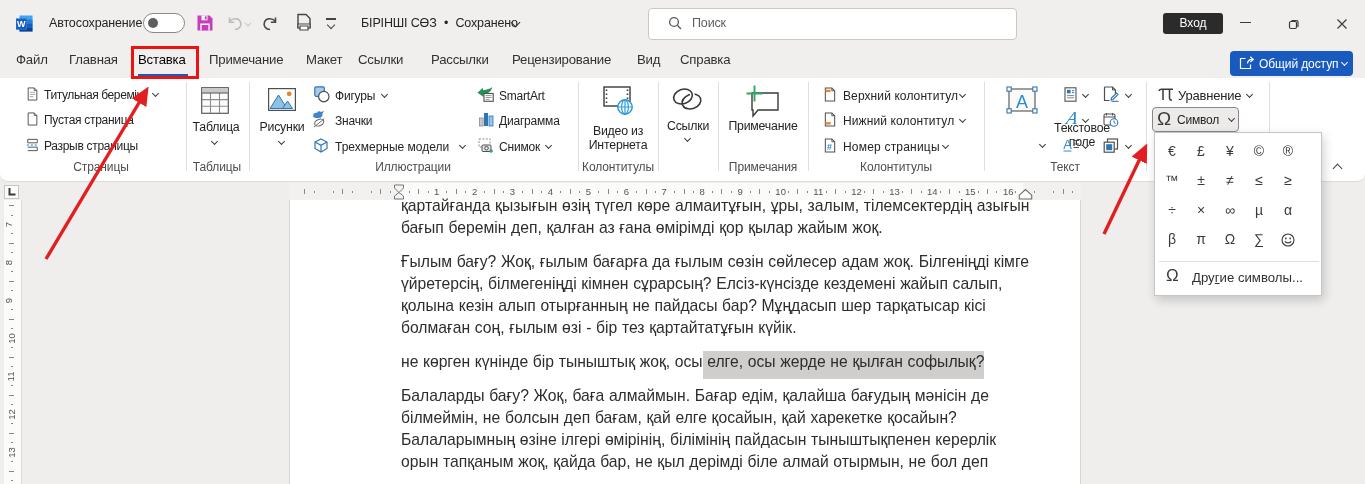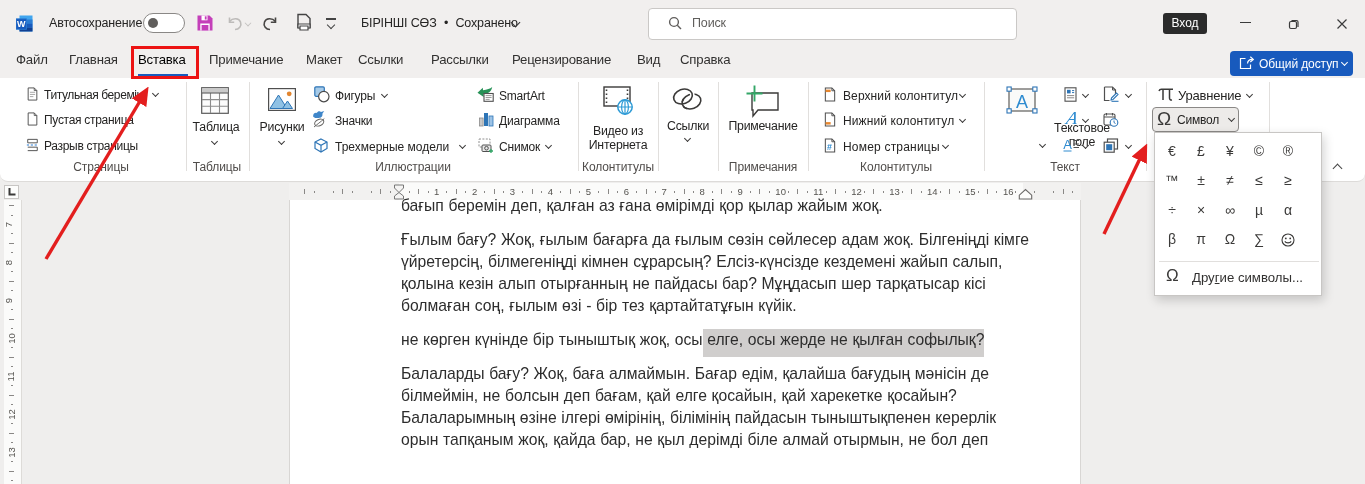--- a/index.html
+++ b/index.html
@@ -157,20 +157,21 @@
     <div class="rtick" style="left:7px;top:223.13249999999996px;width:1.6px;height:1px;"></div>
     <div class="rtick" style="left:7px;top:242.09749999999997px;width:1.6px;height:1px;"></div>
     <div class="rtick" style="left:5px;top:232.61499999999998px;width:5px;height:1px;"></div>
     <div class="rtick" style="left:7px;top:261.0625px;width:1.6px;height:1px;"></div>
     <div class="rtick" style="left:7px;top:280.0275px;width:1.6px;height:1px;"></div>
     <div class="rtick" style="left:5px;top:270.54499999999996px;width:5px;height:1px;"></div>
   </div>
 <div id="page">
 <div id="doctext">
 <p>
+        <span>қартайғанда қызығын өзің түгел көре алмаитұғын, ұры, залым, тілемсектердің азығын</span>
         <span>бағып беремін деп, қалған аз ғана өмірімді қор қылар жайым жоқ.</span>
       </p>
 <p>
         <span>Ғылым бағу? Жоқ, ғылым бағарға да ғылым сөзін сөйлесер адам жоқ. Білгеніңді кімге</span>
         <span>үйретерсің, білмегеніңді кімнен сұрарсың? Елсіз-күнсізде кездемені жайып салып,</span>
         <span>қолына кезін алып отырғанның не пайдасы бар? Мұңдасып шер тарқатысар кісі</span>
         <span>болмаған соң, ғылым өзі - бір тез қартайтатұғын күйік.</span>
       </p>
 <p>
         <span>не көрген күнінде бір тыныштық жоқ, осы <span class="hl">елге, осы жерде не қылған софылық?</span></span>
@@ -227,21 +228,21 @@
   <div class="ttxt" style="left:361px;top:16px;">БІРІНШІ СӨЗ <span style="margin:0 4px;">•</span> Сохранено</div>
   <span class="abs" style="left:512px;top:19px;width:7px;height:7px;border-right:1.4px solid #333;border-bottom:1.4px solid #333;transform:rotate(45deg);"></span>
 
   <div class="abs" style="left:648px;top:8px;width:369px;height:32px;background:#fff;border:1px solid #cac8c6;border-radius:4px;"></div>
   <svg class="abs" style="left:668px;top:16px" width="15" height="15" viewBox="0 0 15 15">
     <circle cx="6" cy="6" r="4.4" fill="none" stroke="#605e5c" stroke-width="1.4"></circle>
     <path d="M9.3 9.3 L13 13" stroke="#605e5c" stroke-width="1.4"></path>
   </svg>
   <div class="ttxt" style="left:692px;top:16px;color:#605e5c;">Поиск</div>
 
-  <div class="abs" style="left:1163px;top:13px;width:44px;height:21px;background:#2b2b2b;border-radius:3px;color:#fff;font-size:12px;text-align:center;line-height:21px;">Вход</div>
+  <div class="abs" style="left:1163px;top:13px;width:60px;height:21px;background:#2b2b2b;border-radius:3px;color:#fff;font-size:12px;text-align:center;line-height:21px;">Вход</div>
 
   <div class="abs" style="left:1240px;top:22px;width:11px;height:1.4px;background:#3b3b3b;"></div>
   <svg class="abs" style="left:1288px;top:18px" width="12" height="12" viewBox="0 0 12 12">
     <path d="M3.5 2.5 h5 a1.5 1.5 0 0 1 1.5 1.5 v5" fill="none" stroke="#3b3b3b" stroke-width="1.2"></path>
     <rect x="1.5" y="3.5" width="7" height="7" rx="1.5" fill="#f1efee" stroke="#3b3b3b" stroke-width="1.2"></rect>
   </svg>
   <svg class="abs" style="left:1336px;top:18px" width="12" height="12" viewBox="0 0 12 12">
     <path d="M1.5 1.5 L10.5 10.5 M10.5 1.5 L1.5 10.5" stroke="#3b3b3b" stroke-width="1.2"></path>
   </svg>
 </div>

